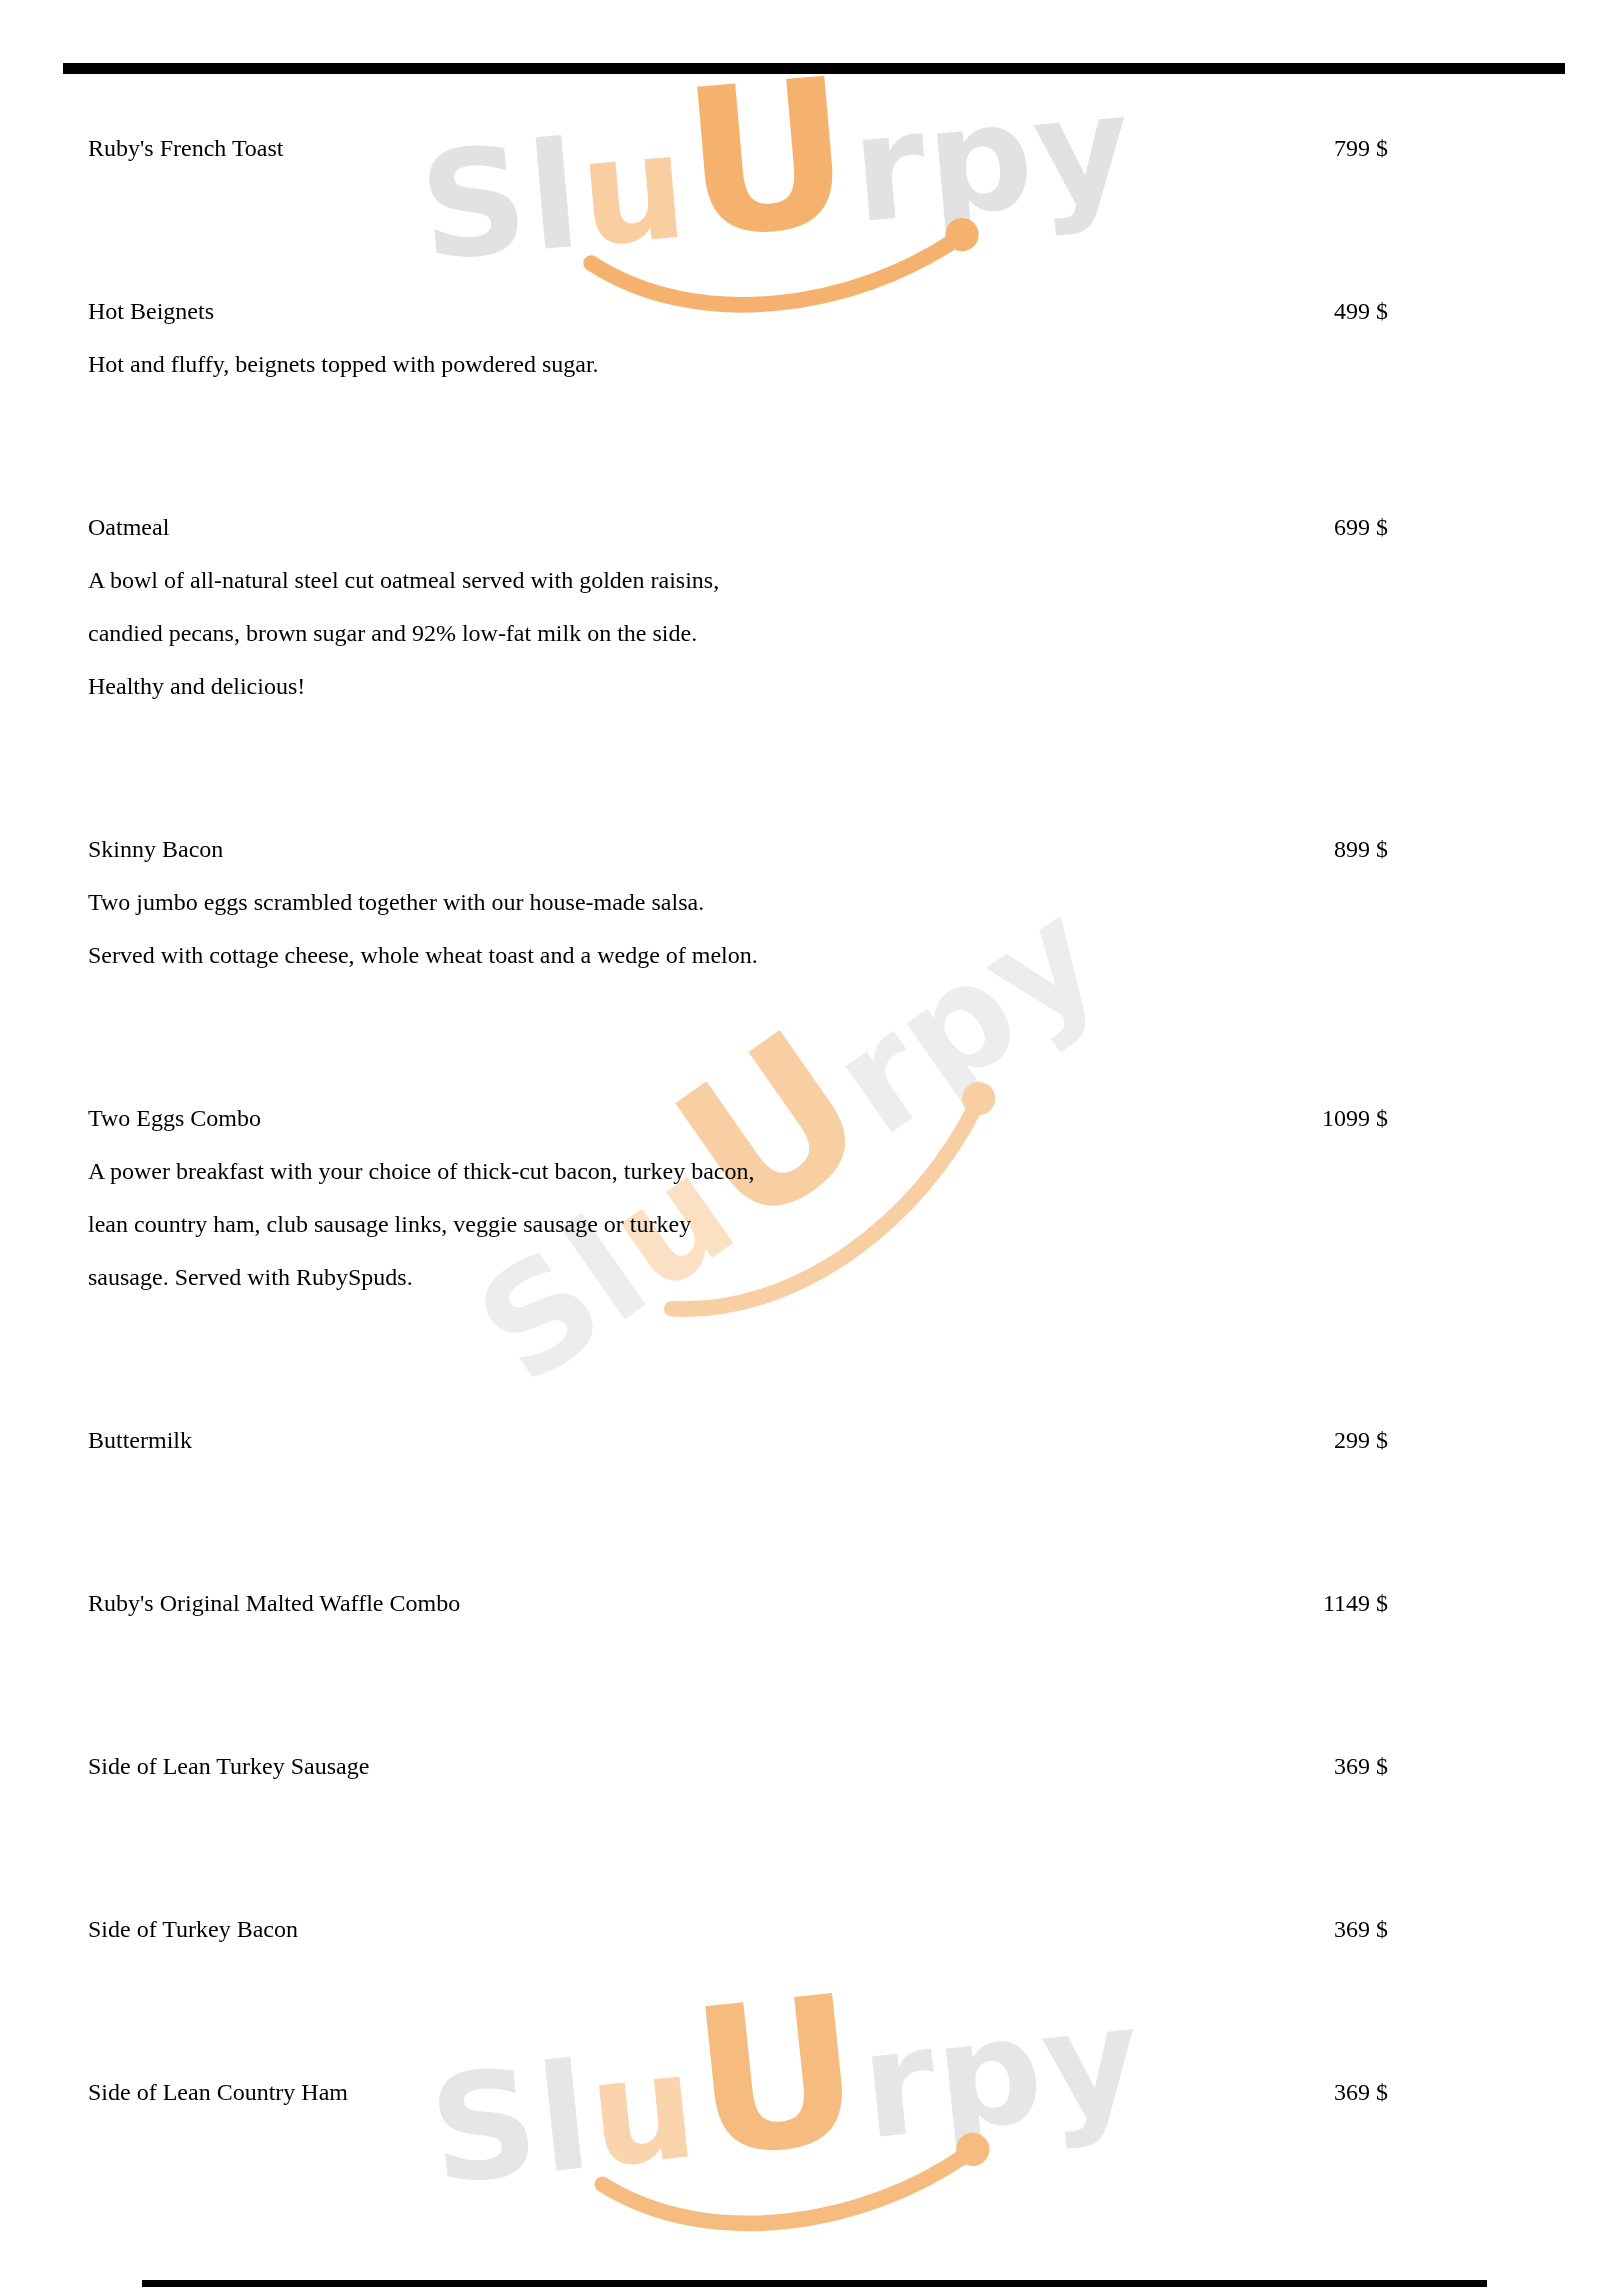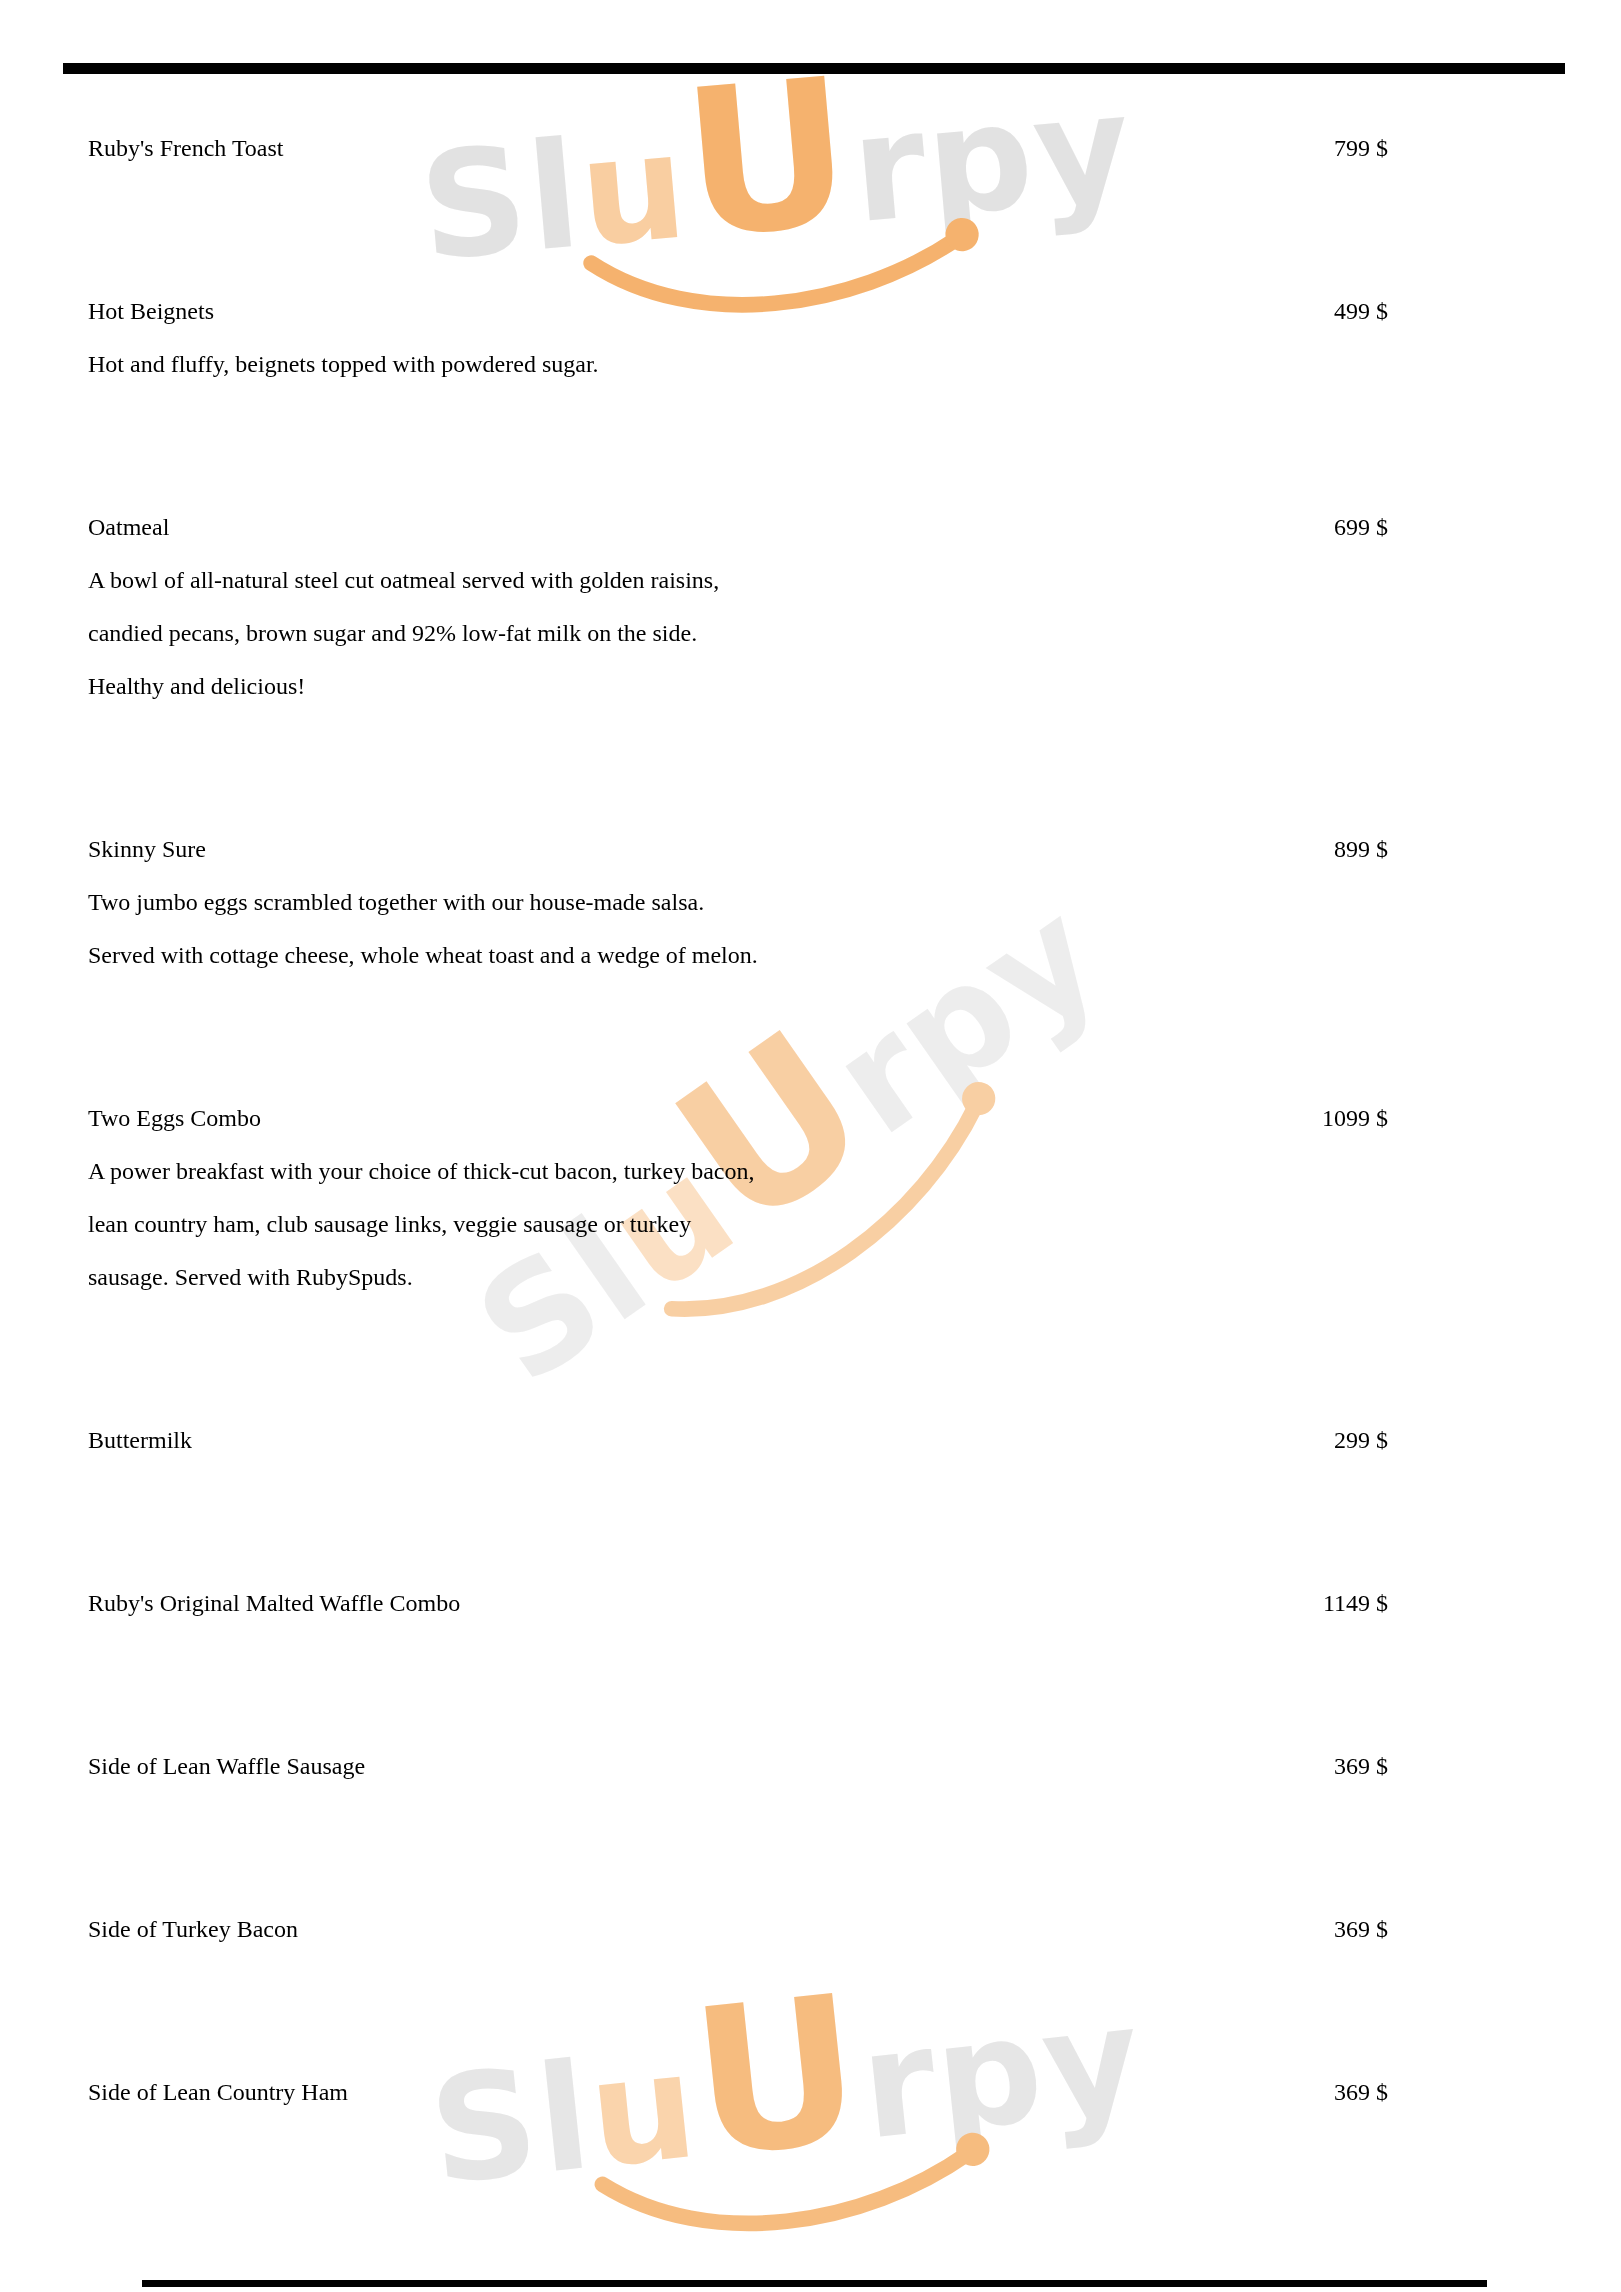--- a/index.html
+++ b/index.html
@@ -115,21 +115,21 @@
       <span class="item-name">Oatmeal</span>
       <span class="item-price">699 $</span>
     </div>
     <p class="item-desc">A bowl of all-natural steel cut oatmeal served with golden raisins,
 candied pecans, brown sugar and 92% low-fat milk on the side.
 Healthy and delicious!</p>
   </div>
 
   <div class="menu-item">
     <div class="item-row">
-      <span class="item-name">Skinny Sure</span>
+      <span class="item-name">Skinny Bacon</span>
       <span class="item-price">899 $</span>
     </div>
     <p class="item-desc">Two jumbo eggs scrambled together with our house-made salsa.
 Served with cottage cheese, whole wheat toast and a wedge of melon.</p>
   </div>
 
   <div class="menu-item">
     <div class="item-row">
       <span class="item-name">Two Eggs Combo</span>
       <span class="item-price">1099 $</span>
@@ -148,21 +148,21 @@
 
   <div class="menu-item">
     <div class="item-row">
       <span class="item-name">Ruby's Original Malted Waffle Combo</span>
       <span class="item-price">1149 $</span>
     </div>
   </div>
 
   <div class="menu-item">
     <div class="item-row">
-      <span class="item-name">Side of Lean Waffle Sausage</span>
+      <span class="item-name">Side of Lean Turkey Sausage</span>
       <span class="item-price">369 $</span>
     </div>
   </div>
 
   <div class="menu-item">
     <div class="item-row">
       <span class="item-name">Side of Turkey Bacon</span>
       <span class="item-price">369 $</span>
     </div>
   </div>

